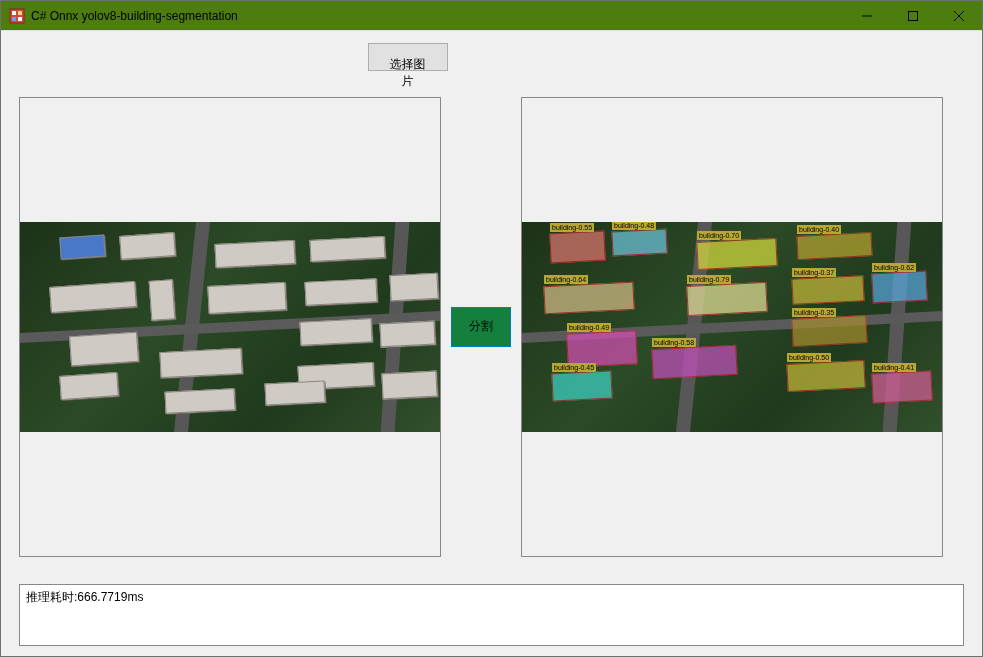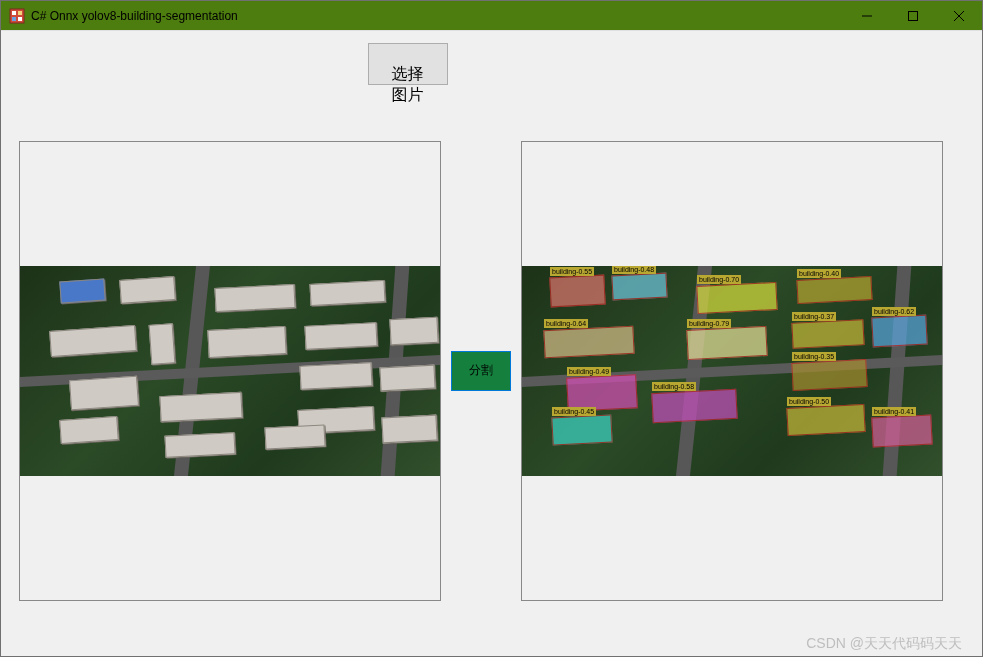--- a/index.html
+++ b/index.html
@@ -53,22 +53,22 @@
       flex-direction: column;
     }
     .top-row {
       display: flex;
       justify-content: center;
       margin-bottom: 10px;
     }
     .btn {
       background: #e1e1e1;
       border: 1px solid #adadad;
-      padding: 20px 18px;
-      font-size: 16px;
+      padding: 12px 18px;
+      font-size: 12px;
       font-family: inherit;
       cursor: default;
     }
     .btn-select { width: 80px; height: 28px; position: relative; left: -84px; }
     .middle-row {
       display: flex;
       align-items: center;
       gap: 10px;
       flex: 1;
       min-height: 0;
@@ -232,16 +232,18 @@
               <div class="label" style="left: 28px; top: 1px;">building-0.55</div>
               <div class="seg" style="left: 90px; top: 8px; width: 55px; height: 25px; background: rgb(111, 200, 224); transform: rotate(-3deg);"></div>
               <div class="label" style="left: 90px; top: -1px;">building-0.48</div>
               <div class="seg" style="left: 275px; top: 12px; width: 75px; height: 24px; background: rgb(184, 168, 50); transform: rotate(-3deg);"></div>
               <div class="label" style="left: 275px; top: 3px;">building-0.40</div>
             </div>
         </div>
       </div>
     </div>
 
-
-    <div class="watermark">CSDN @天天代码码天天</div>
+    <div class="output-box">
+      <span>推理耗时:666.7719ms</span>
+    </div>
+
   </div>
 </div>
 
 </body></html>

